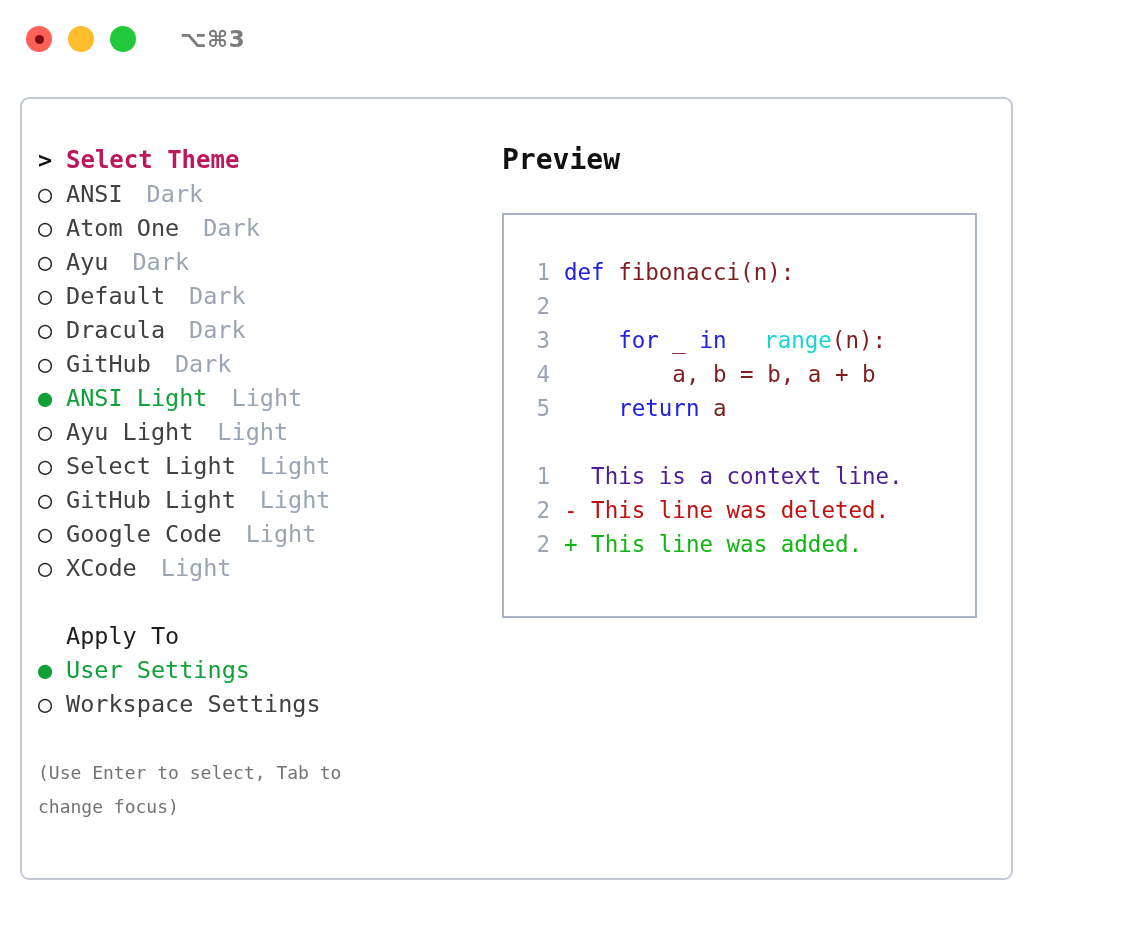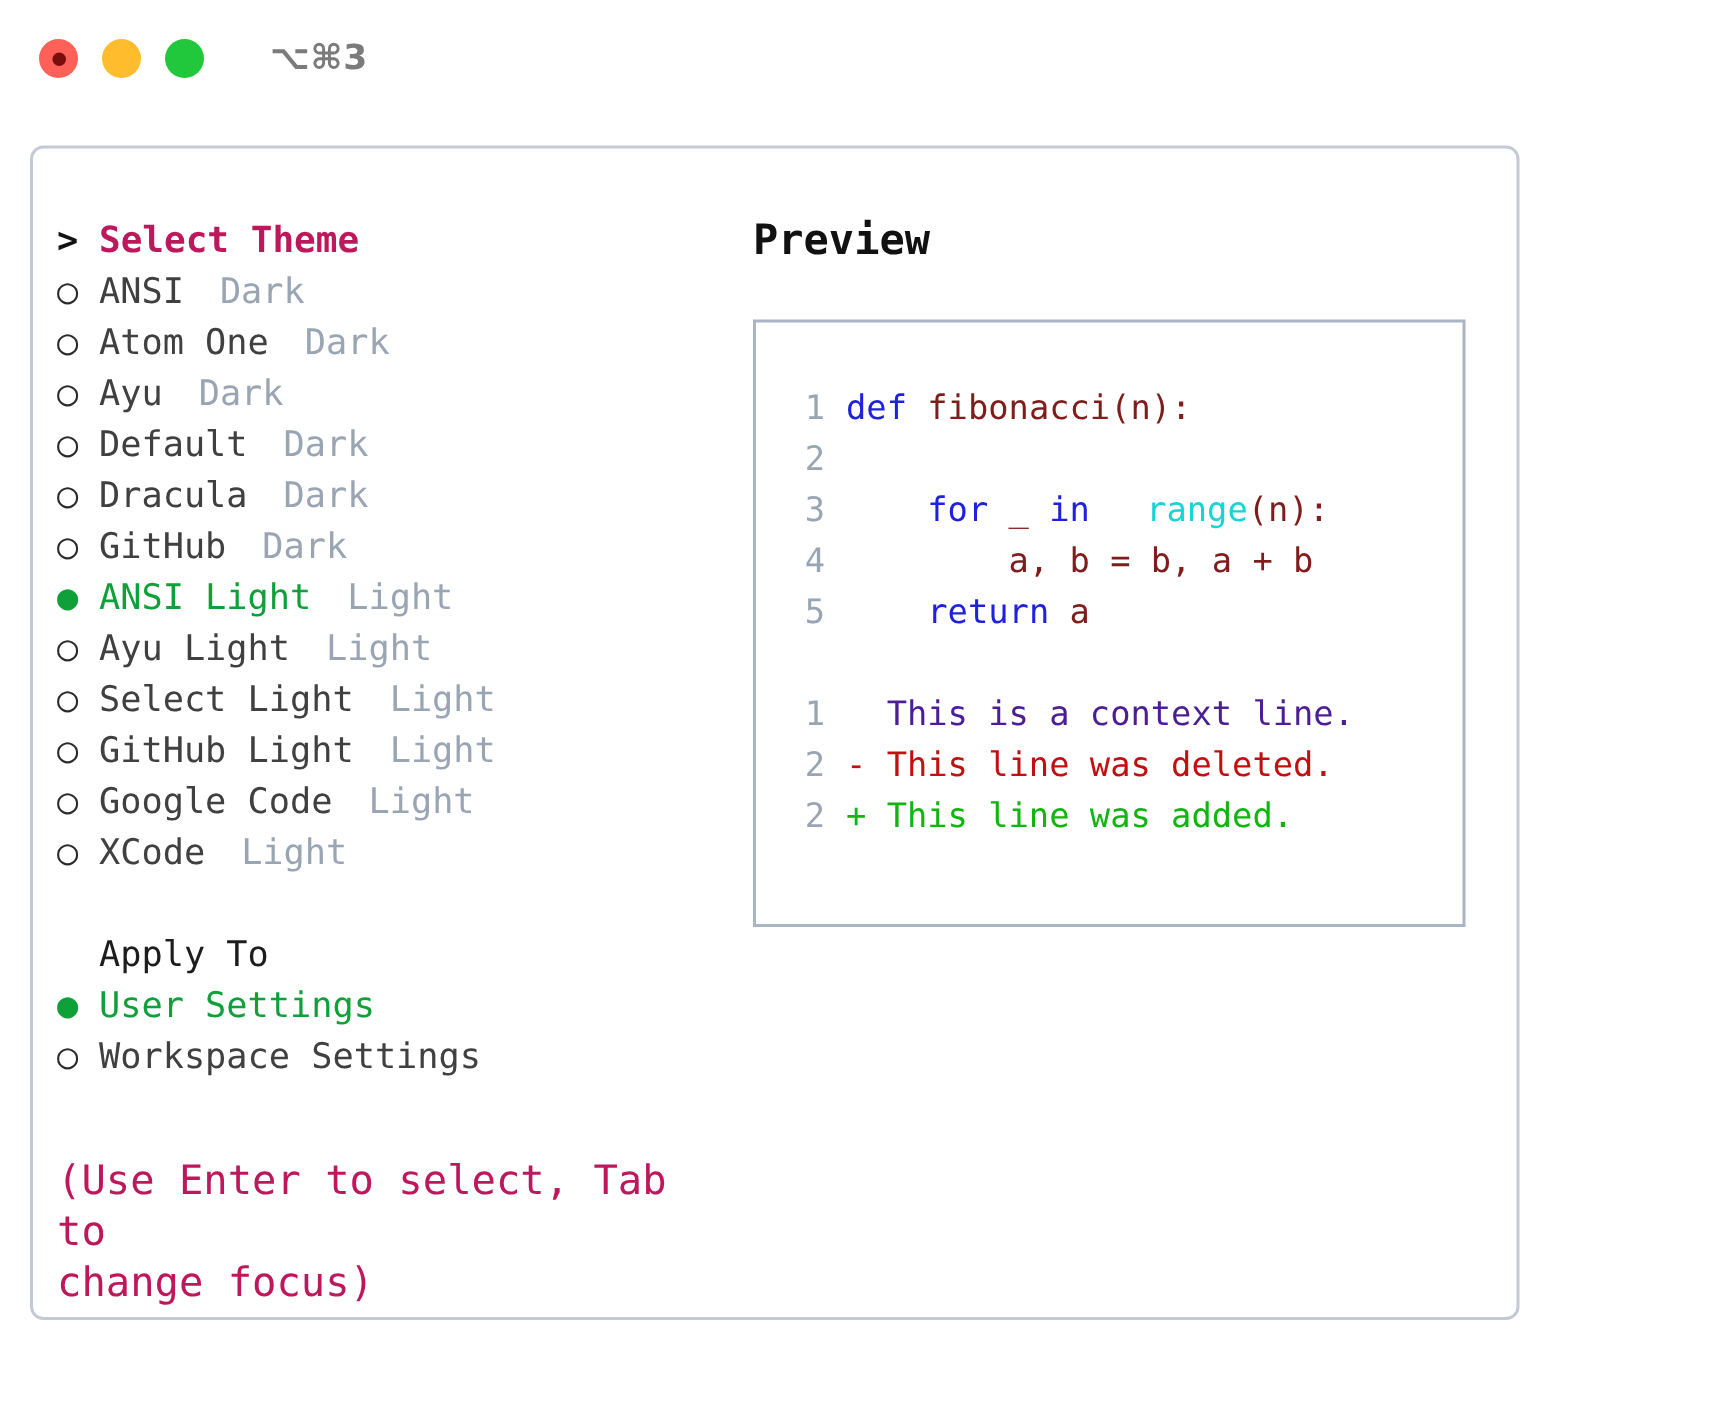--- a/index.html
+++ b/index.html
@@ -125,23 +125,23 @@
     font-size: 24px;
   }
   .header-row .row-label { color: #be185d; font-weight: bold; }
 
   .section-head {
     margin-top: 34px;
   }
   .section-head .row-label { color: #1d1d1d; }
 
   .hint {
-    margin-top: 50px;
-    color: #be185d;
-    font-size: 27px;
+    margin-top: 35px;
+    color: #737373;
+    font-size: 18px;
     line-height: 34px;
     width: 420px;
     white-space: pre-wrap;
   }
 
   
   .right-col {
     position: absolute;
     left: 480px;
     top: 44px;

